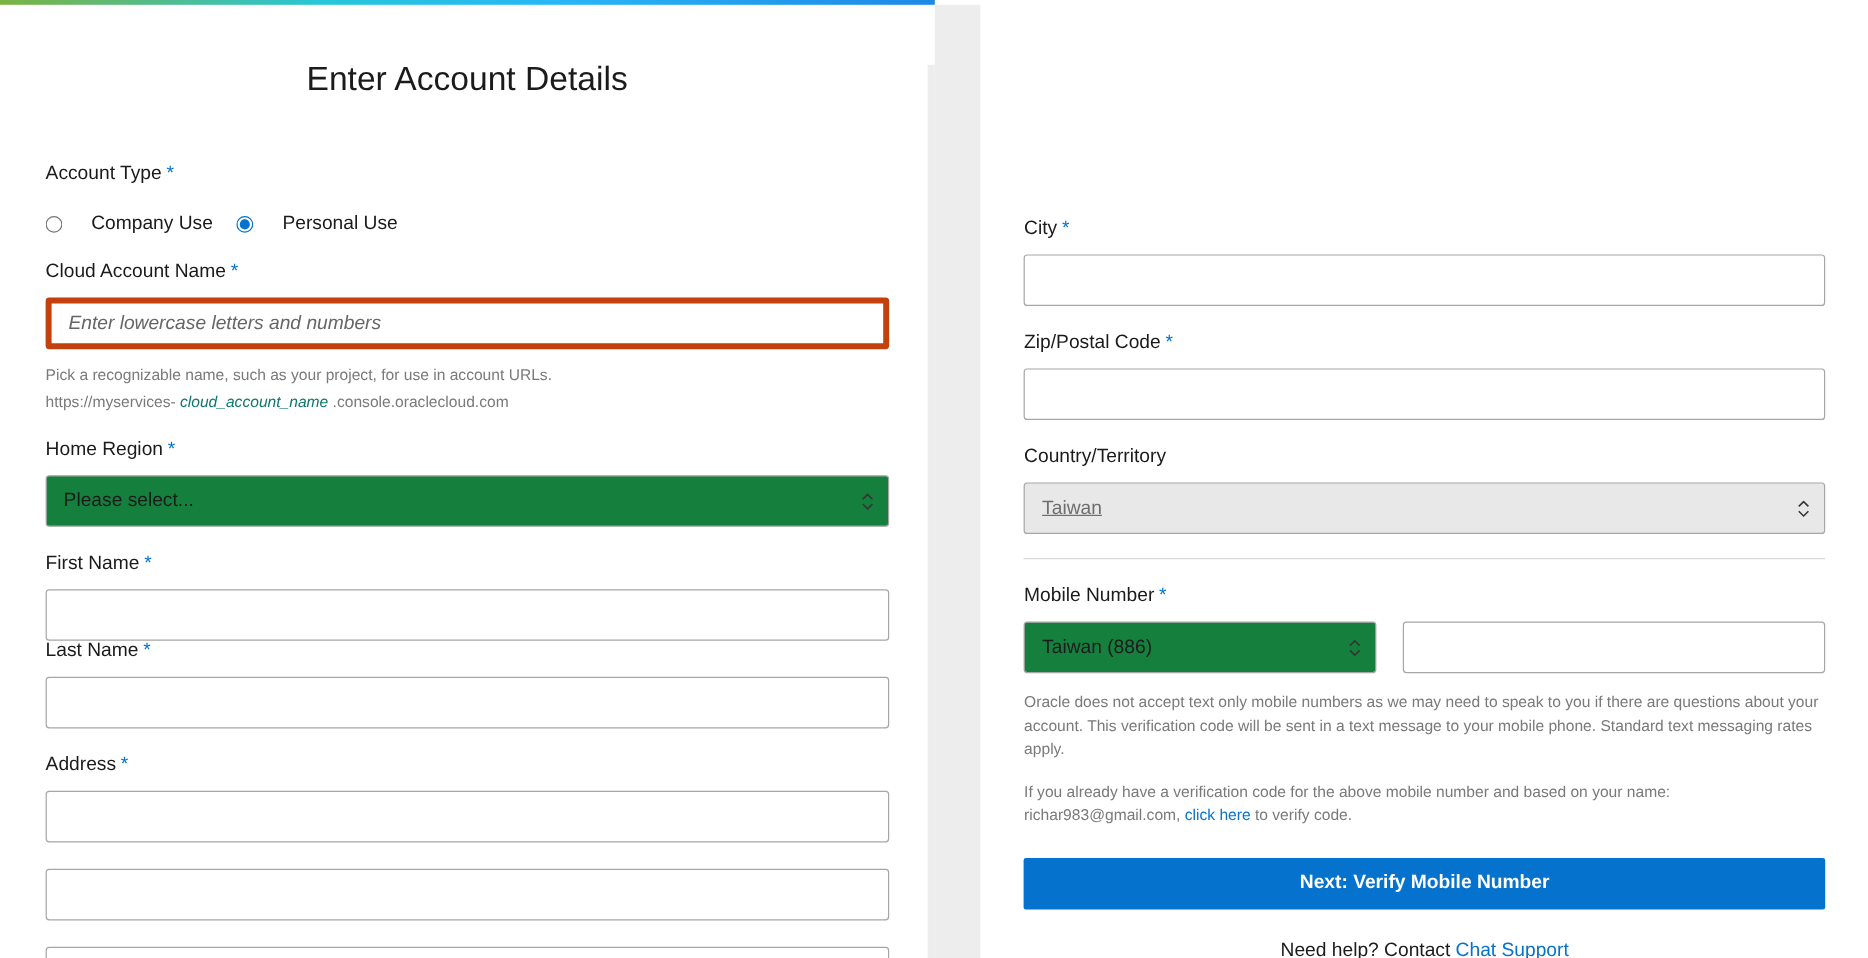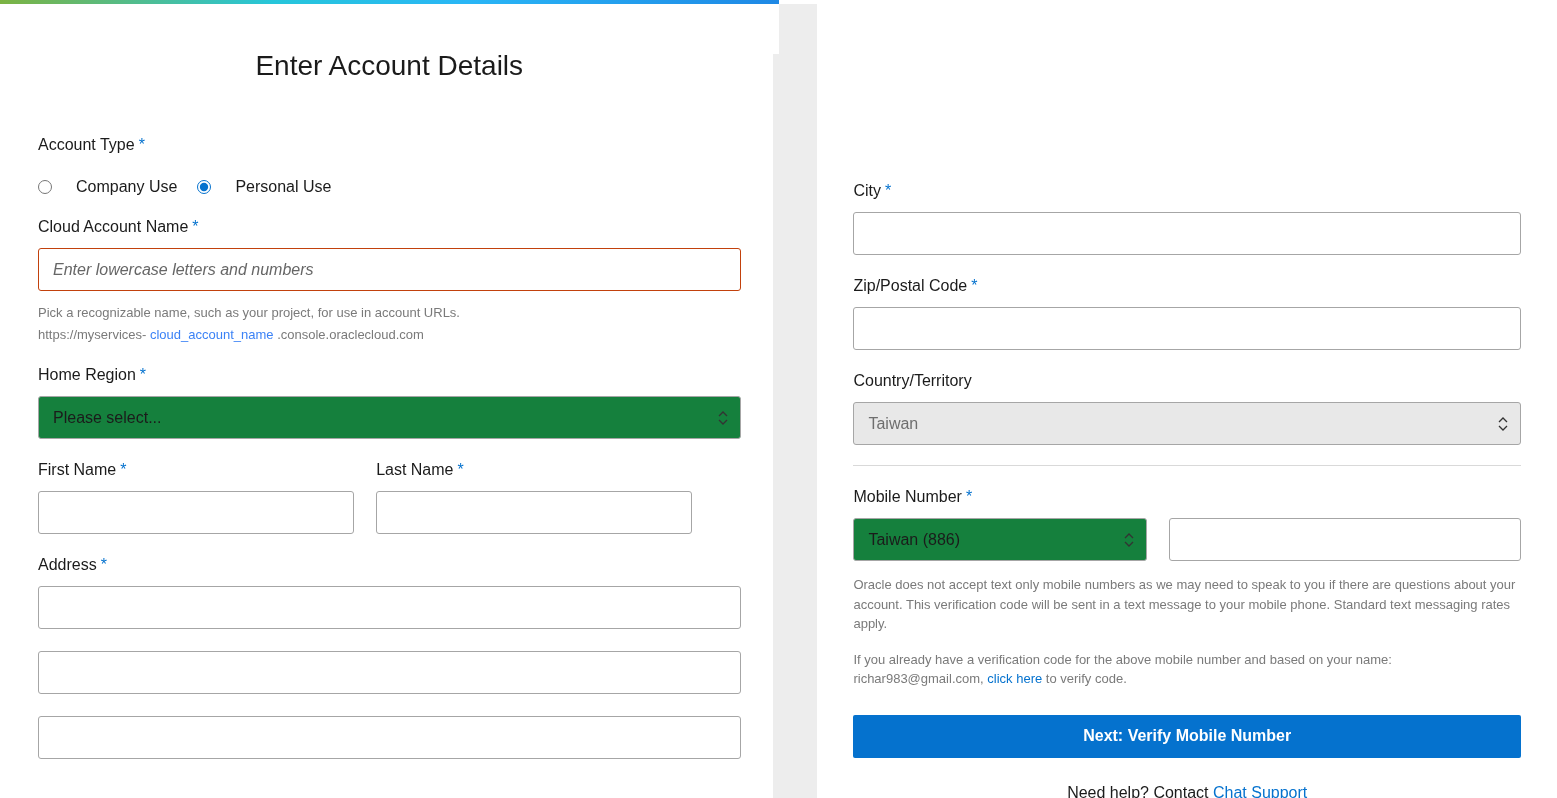--- a/index.html
+++ b/index.html
@@ -108,53 +108,55 @@
       background: #15803d;
       position: relative;
       display: flex;
       align-items: center;
       cursor: pointer;
     }
     .select-disabled {
       background: #e8e8e8;
       color: #6e6e6e;
       cursor: default;
+      text-decoration: underline;
     }
     .select-arrow {
       position: absolute;
       right: 12px;
       top: 50%;
       transform: translateY(-50%);
       font-size: 13px;
       color: #333;
       pointer-events: none;
       line-height: 1;
       display: flex;
       flex-direction: column;
     }
     .helper {
       font-size: 13px;
       color: #7a7a7a;
       margin-top: 12px;
       line-height: 1.5;
     }
     .helper .accent {
-      color: #3b82f6;
+      color: #0f766e;
+      font-style: italic;
     }
     .helper-line2 {
       margin-top: 2px;
     }
     .link {
       color: #0572CE;
       cursor: pointer;
       text-decoration: none;
     }
     .name-row {
       display: flex;
-      gap: 22px;
+      flex-direction: column;
     }
     .name-row > div {
       flex: 0 0 45%;
     }
     .addr-stack .text-input {
       margin-bottom: 22px;
     }
     .addr-stack .text-input:last-child {
       margin-bottom: 0;
     }
@@ -199,21 +201,21 @@
       font-weight: 600;
       cursor: pointer;
       margin-top: 26px;
     }
     .help-line {
       text-align: center;
       font-size: 16px;
       margin-top: 26px;
     }
     .focused {
-      border: 1px solid #c2410c;
+      border: 5px solid #c2410c;
     }
   </style>
 </head>
 <body>
 
 <div class="gradient-bar"></div>
 
 <div class="page-wrapper">
 
   <div class="left-panel">

